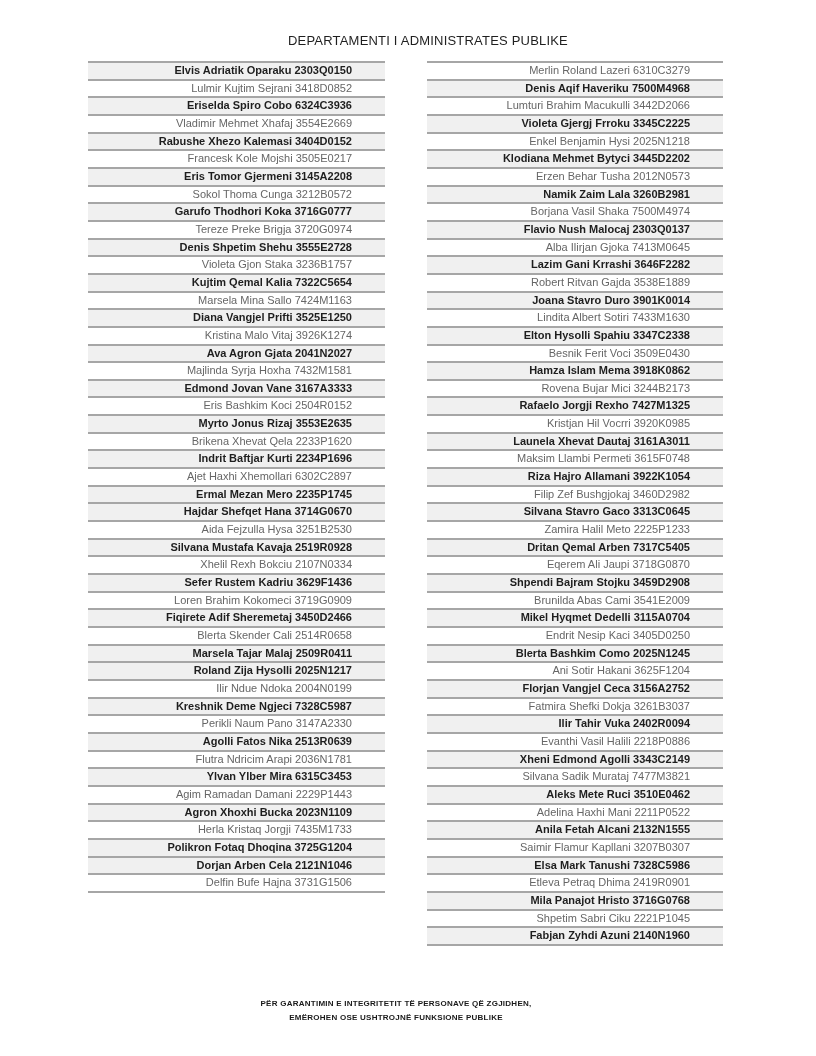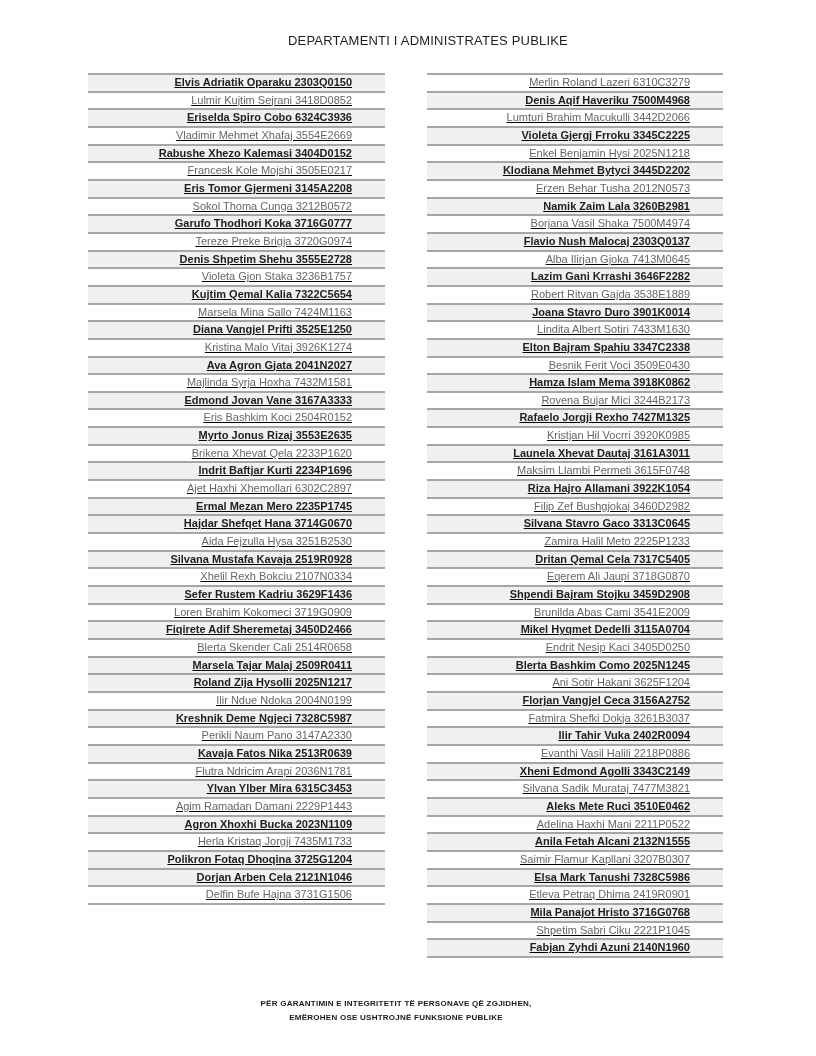--- a/index.html
+++ b/index.html
@@ -14,23 +14,22 @@
     position: absolute;
     top: 33px; left: 20px; width: 816px;
     text-align: center;
     font-size: 13px;
     letter-spacing: 0.2px;
     color: #1f1f1f;
     white-space: nowrap;
   }
   .col {
     position: absolute;
-    top: 73px;
+    top: 61px;
     border-top: 2px solid var(--row-border, #a6a6a6);
-    text-decoration: underline;
   }
   .col-left  { left: 88px;  width: 297px; }
   .col-right { left: 427px; width: 296px; }
   .row {
     height: 15.66px;
     line-height: 15.4px;
     border-bottom: 2px solid var(--row-border, #a6a6a6);
     font-size: 11px;
     color: var(--regular-text, #666666);
     text-align: right;
@@ -93,21 +92,21 @@
       <div class="row">Xhelil Rexh Bokciu 2107N0334</div>
       <div class="row bold">Sefer Rustem Kadriu 3629F1436</div>
       <div class="row">Loren Brahim Kokomeci 3719G0909</div>
       <div class="row bold">Fiqirete Adif Sheremetaj 3450D2466</div>
       <div class="row">Blerta Skender Cali 2514R0658</div>
       <div class="row bold">Marsela Tajar Malaj 2509R0411</div>
       <div class="row bold">Roland Zija Hysolli 2025N1217</div>
       <div class="row">Ilir Ndue Ndoka 2004N0199</div>
       <div class="row bold">Kreshnik Deme Ngjeci 7328C5987</div>
       <div class="row">Perikli Naum Pano 3147A2330</div>
-      <div class="row bold">Kavaja Fatos Nika 2513R0639</div>
+      <div class="row bold">Agolli Fatos Nika 2513R0639</div>
       <div class="row">Flutra Ndricim Arapi 2036N1781</div>
       <div class="row bold">Ylvan Ylber Mira 6315C3453</div>
       <div class="row">Agim Ramadan Damani 2229P1443</div>
       <div class="row bold">Agron Xhoxhi Bucka 2023N1109</div>
       <div class="row">Herla Kristaq Jorgji 7435M1733</div>
       <div class="row bold">Polikron Fotaq Dhoqina 3725G1204</div>
       <div class="row bold">Dorjan Arben Cela 2121N1046</div>
       <div class="row">Delfin Bufe Hajna 3731G1506</div>
     </div>
   <div class="col col-right">
@@ -119,33 +118,33 @@
       <div class="row bold">Klodiana Mehmet Bytyci 3445D2202</div>
       <div class="row">Erzen Behar Tusha 2012N0573</div>
       <div class="row bold">Namik Zaim Lala 3260B2981</div>
       <div class="row">Borjana Vasil Shaka 7500M4974</div>
       <div class="row bold">Flavio Nush Malocaj 2303Q0137</div>
       <div class="row">Alba Ilirjan Gjoka 7413M0645</div>
       <div class="row bold">Lazim Gani Krrashi 3646F2282</div>
       <div class="row">Robert Ritvan Gajda 3538E1889</div>
       <div class="row bold">Joana Stavro Duro 3901K0014</div>
       <div class="row">Lindita Albert Sotiri 7433M1630</div>
-      <div class="row bold">Elton Bajram Spahiu 3347C2338</div>
+      <div class="row bold">Elton Hysolli Spahiu 3347C2338</div>
       <div class="row">Besnik Ferit Voci 3509E0430</div>
       <div class="row bold">Hamza Islam Mema 3918K0862</div>
       <div class="row">Rovena Bujar Mici 3244B2173</div>
       <div class="row bold">Rafaelo Jorgji Rexho 7427M1325</div>
       <div class="row">Kristjan Hil Vocrri 3920K0985</div>
       <div class="row bold">Launela Xhevat Dautaj 3161A3011</div>
       <div class="row">Maksim Llambi Permeti 3615F0748</div>
       <div class="row bold">Riza Hajro Allamani 3922K1054</div>
       <div class="row">Filip Zef Bushgjokaj 3460D2982</div>
       <div class="row bold">Silvana Stavro Gaco 3313C0645</div>
       <div class="row">Zamira Halil Meto 2225P1233</div>
-      <div class="row bold">Dritan Qemal Cela 7317C5405</div>
+      <div class="row bold">Dritan Qemal Arben 7317C5405</div>
       <div class="row">Eqerem Ali Jaupi 3718G0870</div>
       <div class="row bold">Shpendi Bajram Stojku 3459D2908</div>
       <div class="row">Brunilda Abas Cami 3541E2009</div>
       <div class="row bold">Mikel Hyqmet Dedelli 3115A0704</div>
       <div class="row">Endrit Nesip Kaci 3405D0250</div>
       <div class="row bold">Blerta Bashkim Como 2025N1245</div>
       <div class="row">Ani Sotir Hakani 3625F1204</div>
       <div class="row bold">Florjan Vangjel Ceca 3156A2752</div>
       <div class="row">Fatmira Shefki Dokja 3261B3037</div>
       <div class="row bold">Ilir Tahir Vuka 2402R0094</div>

